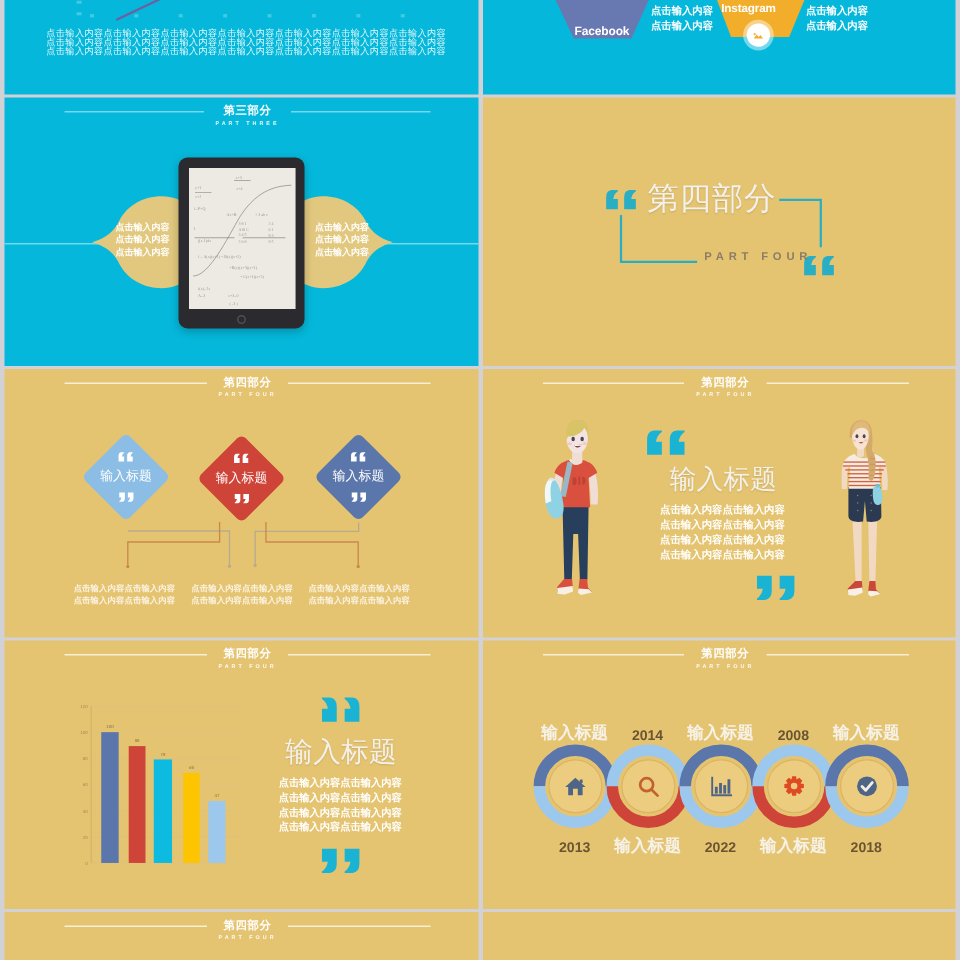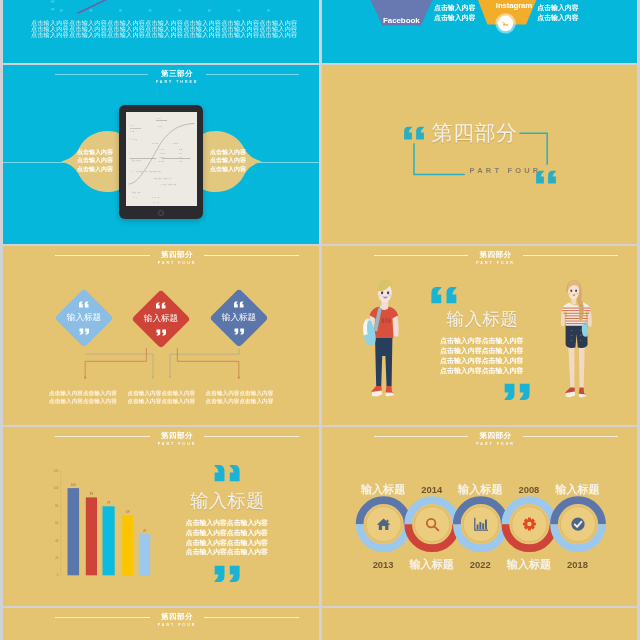--- a/index.html
+++ b/index.html
@@ -6,39 +6,39 @@
   body{width:640px;height:640px;overflow:hidden;background:#d2d1d6;
        font-family:"Liberation Sans",sans-serif;-webkit-font-smoothing:antialiased;}
   .grid{position:absolute;left:3px;top:-116px;width:634px;}
   .row{display:flex;margin-bottom:2px;}
   .row > .slide + .slide{margin-left:3px;}
   .slide{width:315.5px;height:179px;position:relative;overflow:hidden;}
   .cyan{background:#05b8db;}
   .yellow{background:#e5c471;}
 
   
-  .shdr{position:absolute;left:52px;top:2.5px;width:244px;display:flex;align-items:center;
+  .shdr{position:absolute;left:40px;top:2.5px;width:244px;display:flex;align-items:center;
         justify-content:space-between;}
   .shdr .hline{flex:1;height:0;border-top:1px solid rgba(255,255,255,.45);margin-top:-3px;}
   .shdr.dark .hline{border-top-color:rgba(255,255,255,.72);}
   .htexts{display:flex;flex-direction:column;align-items:center;padding:0 8px;}
   .htitle{font-size:7.6px;color:#fff;letter-spacing:.4px;line-height:11px;font-weight:700;
           white-space:nowrap;}
   .hsub{font-size:3.6px;color:rgba(255,255,255,.92);letter-spacing:2px;line-height:5px;
         margin-top:1.5px;font-weight:700;white-space:nowrap;}
 
   
   .linechart{position:absolute;left:0;top:98px;line-height:0;}
   .fnbody{position:absolute;left:27.9px;top:135.5px;width:270px;
           color:rgba(255,255,255,.9);font-size:6.1px;line-height:6.3px;
           letter-spacing:.25px;white-space:nowrap;}
   .fnshapes{position:absolute;left:0;top:0;}
   .funnel{position:absolute;color:#fff;font-weight:700;text-align:center;white-space:nowrap;}
   .funnel.fb{left:49.8px;top:114px;width:60px;font-size:8px;letter-spacing:-.1px;line-height:10px;margin-top:18px;}
-  .funnel.ig{left:163px;top:117.4px;width:59px;font-size:7.8px;letter-spacing:-.1px;line-height:10px;}
+  .funnel.ig{left:148px;top:117.4px;width:59px;font-size:7.8px;letter-spacing:-.1px;line-height:10px;}
   .igbadge{position:absolute;left:178.1px;top:133.9px;width:11px;height:11px;
            display:flex;align-items:center;justify-content:center;line-height:0;}
   .fnotes{position:absolute;color:#fff;font-size:6.9px;line-height:9.4px;font-weight:700;
           letter-spacing:0;white-space:nowrap;}
   .fnotes.fn1{left:112.5px;top:119.3px;}
   .fnotes.fn2{left:215.8px;top:119.3px;}
 
   
   .p3rule{position:absolute;left:0;top:96.5px;width:100%;height:0;
           border-top:1px solid rgba(255,255,255,.45);}

